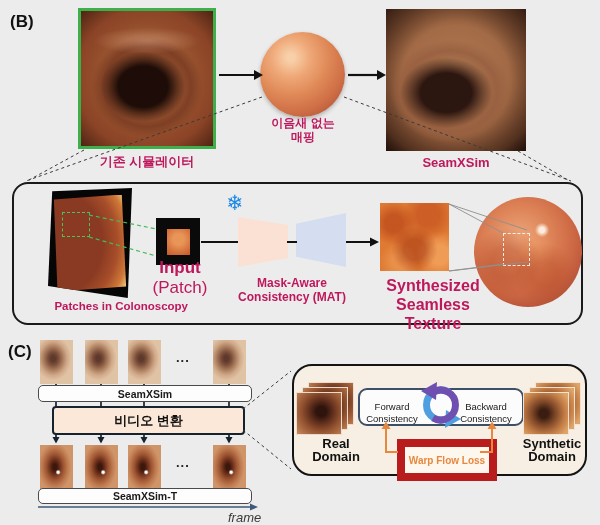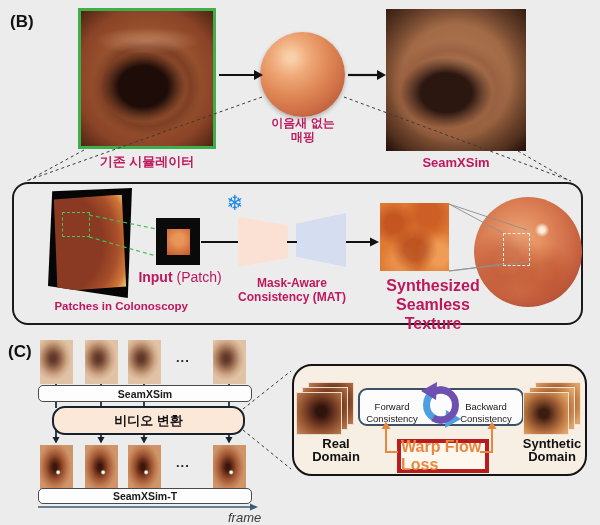--- a/index.html
+++ b/index.html
@@ -65,35 +65,35 @@
   
   .frame{position:absolute;width:33px;height:44px;}
   .frame-sim{background:
       radial-gradient(ellipse 55% 50% at 40% 42%,#5f3a2c 0 13%,#7c4f3a 30%,#a87a5c 52%,#cfa888 76%,#e0c2a4 100%);}
   .frame-real{background:
       radial-gradient(circle at 55% 62%,#fff 0 3%,transparent 8%),
       radial-gradient(ellipse 50% 55% at 45% 50%,#3c170c 0 12%,#6b2f1a 30%,#9c5432 52%,#bf7a50 78%,#cf9468 100%);}
   .ellipsis{position:absolute;font-weight:700;font-size:13px;color:#222;letter-spacing:1px;}
   .bar{position:absolute;left:38px;width:212px;background:#fdfdfd;border:1.5px solid #4a4a4a;border-radius:5px;
        display:flex;align-items:center;justify-content:center;font-size:10.5px;font-weight:700;color:#1a1a1a;}
-  .video-box{left:52px;top:406px;width:189px;height:25px;background:#fce8d8;border:2px solid #16222e;border-radius:13px;
+  .video-box{left:52px;top:406px;width:189px;height:25px;background:#fce8d8;border:2px solid #16222e;border-radius:4px;
        display:flex;align-items:center;justify-content:center;font-size:13px;font-weight:700;color:#111;}
   .frame-label{position:absolute;left:228px;top:510px;font-size:13px;font-style:italic;color:#3a3a3a;font-weight:400;}
 
   
   .cycle-panel{left:292px;top:364px;width:291px;height:108px;background:#f7efe3;border:2.5px solid #141414;border-radius:20px;}
   .stack{position:absolute;width:56px;height:51px;}
   .stack-img{position:absolute;width:44px;height:41px;border:1px solid rgba(247,241,230,.85);}
   .stack-real .stack-img{background:radial-gradient(circle at 55% 45%,#2e140c 0 15%,#5f2e1c 35%,#92522f 60%,#b5744a 85%,#c98a5c 100%);}
   .stack-syn .stack-img{background:radial-gradient(circle at 45% 50%,#3a1d10 0 14%,#7a4426 35%,#c07a44 65%,#dfa468 90%);}
   .si-back{left:12px;top:0;} .si-mid{left:6px;top:5px;} .si-front{left:0;top:10px;}
   .consistency-box{left:358px;top:388px;width:162px;height:34px;background:#fcfcfc;border:2px solid #3b5068;border-radius:9px;}
   .cons-text{position:absolute;font-size:9.5px;font-weight:400;color:#1a1a1a;text-align:center;line-height:1.25;margin-top:8px;}
-  .warp-box{left:397px;top:439px;width:84px;height:26px;border:4px solid #b91c1c;background:#fdf7ee;
-       display:flex;align-items:center;justify-content:center;font-size:16px;font-weight:700;color:#e8883f;}
+  .warp-box{left:397px;top:439px;width:84px;height:26px;border:8px solid #b91c1c;background:#fdf7ee;
+       display:flex;align-items:center;justify-content:center;font-size:10px;font-weight:700;color:#e8883f;}
   .domain-cap{position:absolute;text-align:center;font-weight:700;font-size:13px;color:#111;line-height:1.0;}
 </style>
 </head>
 <body>
 
 <div id="figure">
 
   <svg class="layer">
 
     <g stroke="#16222e" stroke-width="1.7">
@@ -136,21 +136,21 @@
   <div class="abs detail-box"></div>
 
   <div class="abs patches-photo">
       <div class="inner"></div>
     </div>
   <div class="abs green-rect"></div>
   <div class="cap" style="left:28px;top:300px;width:160px;text-align:right;font-size:11.5px;">Patches in Colonoscopy</div>
 
   <div class="abs input-square"></div>
   <div class="abs input-patch"></div>
-  <div class="cap" style="left:138px;top:269px;width:84px;font-size:14px;font-weight:400;">
+  <div class="cap" style="left:138px;top:258px;width:84px;font-size:17px;font-weight:400;">
     <b>Input</b> <span>(Patch)</span>
   </div>
 
   <div class="abs snowflake">❄</div>
   <div class="abs encoder"></div>
   <div class="abs decoder"></div>
   <div class="cap" style="left:222px;top:276px;width:140px;font-size:12px;line-height:1.18;">
     <span>Mask-Aware</span><br>
     <span>Consistency (MAT)</span>
   </div>

